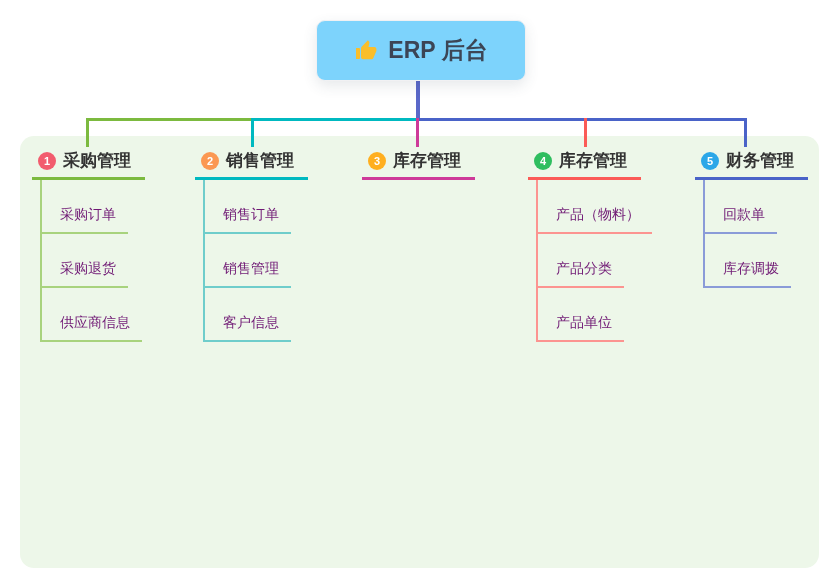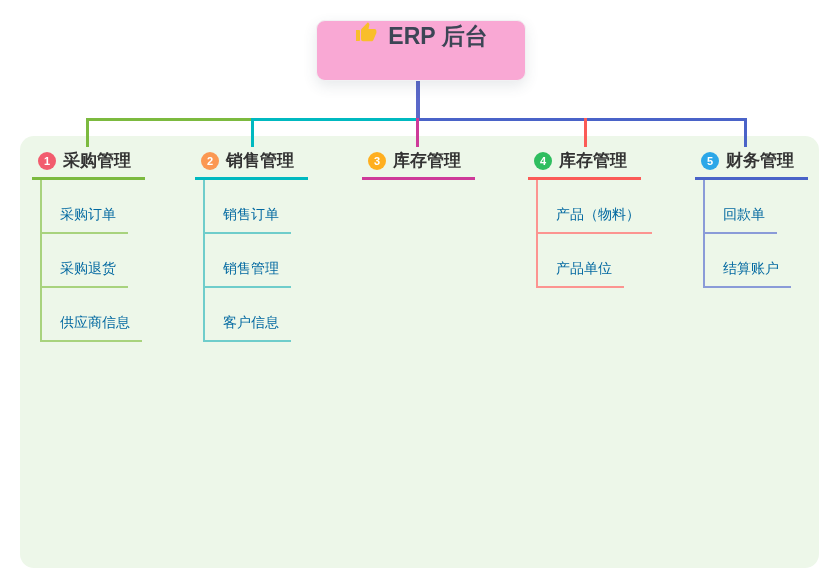--- a/index.html
+++ b/index.html
@@ -8,23 +8,23 @@
     font-family:"Liberation Sans","DejaVu Sans",sans-serif;background:#ffffff;
   }
   
   #panel{
     position:absolute;left:20px;top:136px;width:799px;height:432px;
     background:#EDF7E9;border-radius:14px;
   }
   
   #root-card{
     position:absolute;left:316px;top:20px;width:208px;height:59px;
-    background:#f9a8d4;border:1px solid #f1f1f3;border-radius:9px;
+    background:#7dd3fc;border:1px solid #f1f1f3;border-radius:9px;
     box-shadow:0 5px 14px rgba(60,70,90,.12);
-    display:flex;align-items:flex-start;justify-content:center;gap:10px;
+    display:flex;align-items:center;justify-content:center;gap:10px;
     font-size:23px;font-weight:600;color:#3C4555;z-index:3;
   }
   #root-card svg{display:block;}
   
   .conn{position:absolute;z-index:2;}
   #conn-root-v {left:416px;top:78px;width:4px;height:42px;}
   #conn-h-green{left:86px; top:118px;width:168px;height:3px;}
   #conn-h-teal {left:254px;top:118px;width:164px;height:3px;}
   #conn-h-blue {left:418px;top:118px;width:329px;height:3px;}
   .drop{width:3px;height:29px;top:118px;}
@@ -40,21 +40,21 @@
   }
   .badge{
     width:18px;height:18px;border-radius:50%;background:var(--badge);
     color:#ffffff;font-size:11px;font-weight:700;
     display:inline-flex;align-items:center;justify-content:center;flex:0 0 18px;
   }
   .children{margin-left:8px;border-left:2px solid var(--l);}
   .child{height:54px;display:flex;align-items:flex-end;}
   .clabel{
     display:inline-block;padding:0 12px 8px 18px;border-bottom:2px solid var(--l);
-    font-size:14px;color:#0369a1;white-space:nowrap;
+    font-size:14px;color:#701a75;white-space:nowrap;
   }
 </style>
 </head>
 <body>
 
 <div id="stage">
 
   <div id="panel"></div>
 
   <div class="conn" id="conn-root-v" style="background: rgb(90, 104, 201);"></div>
@@ -122,33 +122,36 @@
   <div class="branch b4" style="--c: #FB5B57; --l: #FC9490; --badge: #2FBE5F;">
     <div class="title">
       <span class="badge">4</span>
       <span>库存管理</span>
     </div>
     <div class="children">
       <div class="child">
           <span class="clabel">产品（物料）</span>
         </div>
       <div class="child">
+          <span class="clabel">产品分类</span>
+        </div>
+      <div class="child">
           <span class="clabel">产品单位</span>
         </div>
     </div>
   </div>
 
   <div class="branch b5" style="--c: #4A63C8; --l: #8A9BD8; --badge: #2BA7E8;">
     <div class="title">
       <span class="badge">5</span>
       <span>财务管理</span>
     </div>
     <div class="children">
       <div class="child">
           <span class="clabel">回款单</span>
         </div>
       <div class="child">
-          <span class="clabel">结算账户</span>
+          <span class="clabel">库存调拨</span>
         </div>
     </div>
   </div>
 
 </div>
 
 </body></html>

